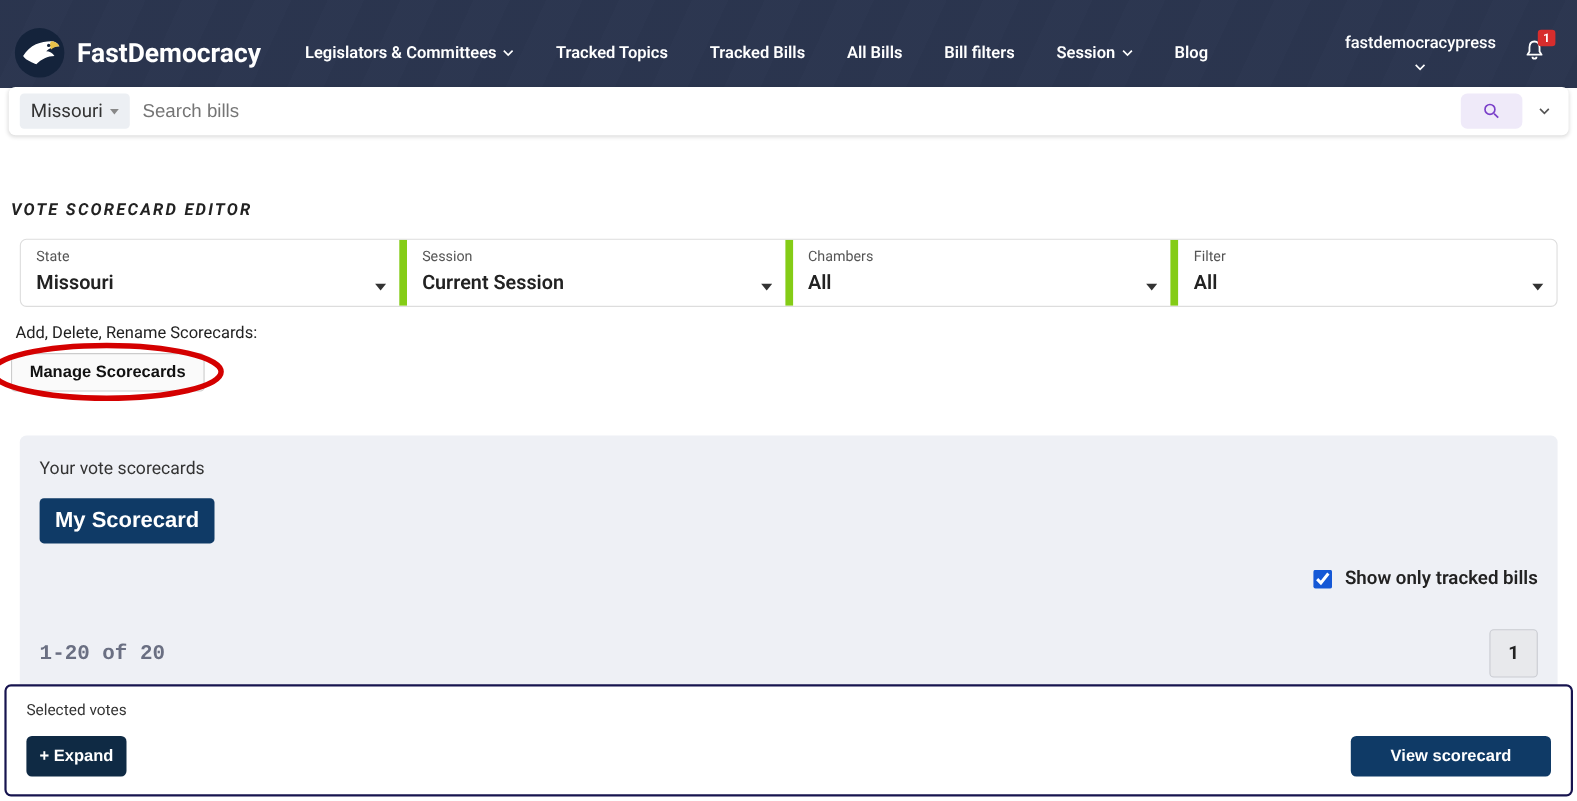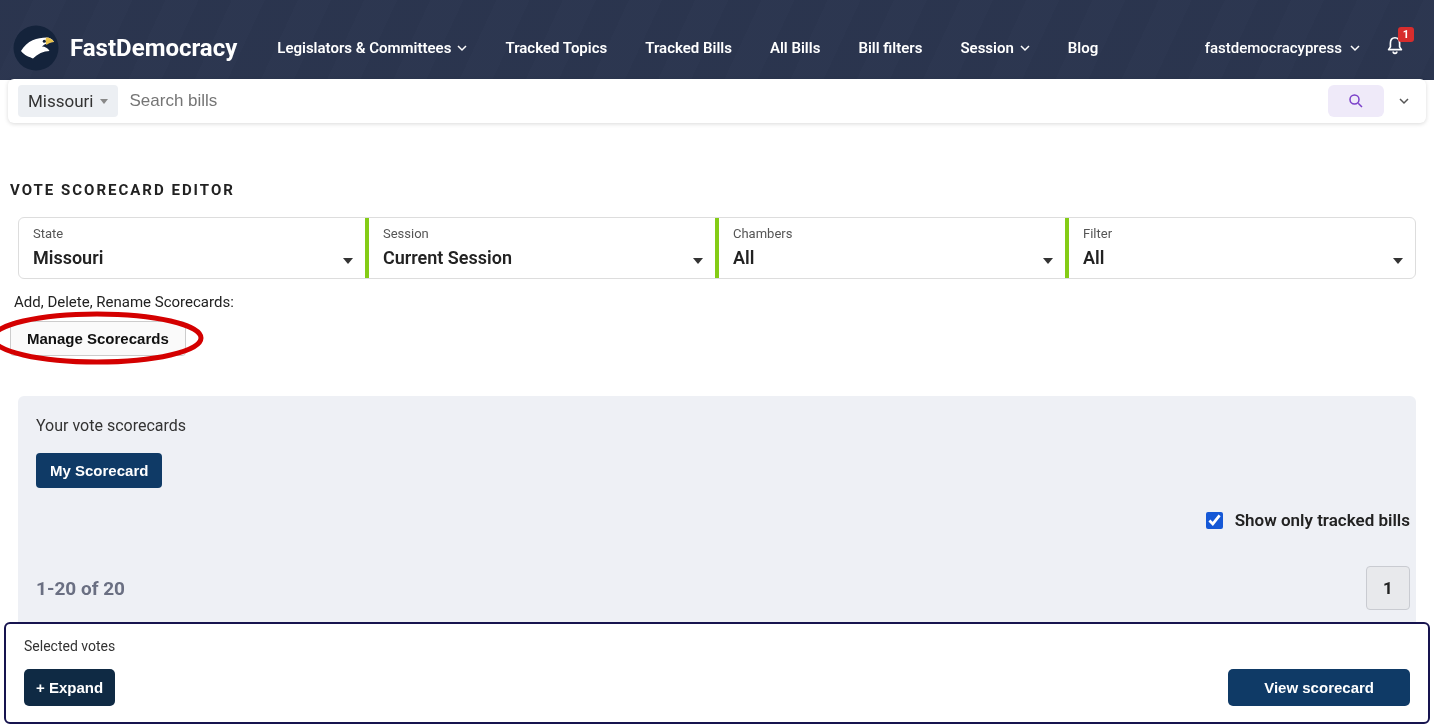--- a/index.html
+++ b/index.html
@@ -12,21 +12,21 @@
                 repeating-linear-gradient(115deg, #3a4560 0 30px, #46516e 30px 60px);
     display: flex; align-items: center; color: #fff; padding: 15px 28px 0 12px;
     position: relative;
   }
   .logo { display:flex; align-items:center; gap:10px; font-weight:700; font-size:24px; margin-right:40px; }
   .eagle { width:48px; height:48px; }
   .nav { display:flex; align-items:center; gap:38px; font-size:15px; font-weight:600; flex:1; }
   .nav-item { display:flex; align-items:center; gap:6px; cursor:pointer; }
   .chev { width:10px; height:10px; }
   .header-right { display:flex; align-items:center; gap:24px; font-size:15px; font-weight:500;}
-  .user { display:flex; align-items:center; gap:8px; }
+  .user { display:flex; align-items:center; gap:8px;flex-direction:column; }
   .bell-wrap { position:relative; cursor:pointer;}
   .bell { width:22px; height:22px; }
   .badge { position:absolute; top:-8px; right:-8px; background:#d72d2d; color:#fff; font-size:11px; font-weight:700; padding:1px 5px; border-radius:3px; }
 
   
   .search-bar {
     margin: 0 4px;
     margin-top: -1px;
     background:#fff; border-radius:6px; height:44px; display:flex; align-items:center;
     box-shadow: 0 1px 4px rgba(0,0,0,.15);
@@ -38,47 +38,47 @@
   .state-chip .tri { width:0;height:0;border-left:4px solid transparent;border-right:4px solid transparent;border-top:5px solid #888;}
   .search-input { flex:1; border:none; outline:none; font-size:17px; color:#555; padding:8px 4px; }
   .search-btn { width:56px; height:32px; background:#efeaf9; border-radius:6px; margin-right:6px;
     display:flex; align-items:center; justify-content:center; cursor:pointer;}
   .search-btn svg{ width:18px; height:18px; stroke:#7a3fc9;}
   .search-more { width:28px; display:flex; align-items:center; justify-content:center; cursor:pointer; margin-right:8px; }
   .search-more svg{ width:10px; height:10px; stroke:#555;}
 
   
   .page { padding: 0 10px; }
-  .section-title { letter-spacing:2px; font-size:15px; font-weight:700; color:#222; margin:58px 0 18px 0; }
+  .section-title { letter-spacing:2px; font-size:15px; font-weight:700; color:#222; margin:58px 0 18px 0;font-style:italic; }
 
   .filter-row { display:flex; border:1px solid #ddd; border-radius:6px; overflow:hidden; margin:0 8px;}
-  .filter-cell { flex:1; padding:8px 14px 10px 14px; border-right:4px solid #84cc16; position:relative;}
+  .filter-cell { flex:1; padding:8px 14px 10px 14px; border-right:7px solid #84cc16; position:relative;}
   .filter-cell:last-child{ border-right:none;}
   .filter-label { font-size:13px; color:#555; margin-bottom:6px; }
   .filter-value { font-size:18px; font-weight:600; }
   .filter-caret { position:absolute; right:12px; bottom:14px; width:0;height:0;
     border-left:5px solid transparent;border-right:5px solid transparent;border-top:6px solid #333;}
 
   .hint { font-size:15px; color:#222; margin:14px 0 10px 4px;}
   .manage-wrap { position:relative; display:inline-block; margin-left:0;}
   .manage-btn { background:#fafafa; border:1px solid #ccc; border-radius:4px;
     padding:8px 16px; font-size:15px; font-weight:700; cursor:pointer; color:#111;}
   .circle-anno {
     position:absolute; left:-22px; top:-12px; width:218px; height:58px; pointer-events:none;
   }
 
-  .panel { background:#eef0f5; border-radius:6px; margin:40px 8px 0 8px; padding:20px 6px 20px 18px; }
+  .panel { background:#eef0f5; border-radius:6px; margin:40px 8px 0 8px; padding:20px 18px 20px 18px; }
   .panel-title { font-size:16px; color:#333; margin-bottom:18px; }
   .tag-btn { background:#0f3a66; color:#fff; border:none; border-radius:4px; padding:9px 14px;
-    font-size:15px; font-weight:600; cursor:pointer; }
+    font-size:20px; font-weight:600; cursor:pointer; }
   .show-only { display:flex; justify-content:flex-end; align-items:center; gap:12px; margin-top:22px;
     font-size:17px; font-weight:600; color:#222;}
   .show-only input{ width:17px; height:17px; accent-color:#1558d6; }
   .count-row { display:flex; align-items:center; justify-content:space-between; margin-top:36px;}
-  .count { color:#6a6f82; font-size:19px; font-weight:700;}
+  .count { color:#6a6f82; font-size:19px; font-weight:700;font-family:Liberation Mono, monospace;}
   .pager { border:1px solid #c9cbd1; background:#e8e9ec; color:#222;
     width:44px; height:44px; display:flex; align-items:center; justify-content:center;
     border-radius:4px; font-size:17px; font-weight:700;}
   .bill-card { background:#fff; border:1px solid #e5e6ea; border-radius:6px; margin-top:26px;
     padding:14px 16px 8px 16px; display:flex; align-items:flex-start; gap:14px; position:relative;}
   .doc-icon svg{ width:18px; height:18px; }
   .bill-left { display:flex; align-items:center; gap:12px;}
   .bill-meta { color:#9aa0ac; font-size:17px; font-weight:700; letter-spacing:.5px;}
   .bill-num { color:#16477a; font-size:17px; font-weight:700;}
   .share-icon { position:absolute; left:790px; top:14px; cursor:pointer;}

